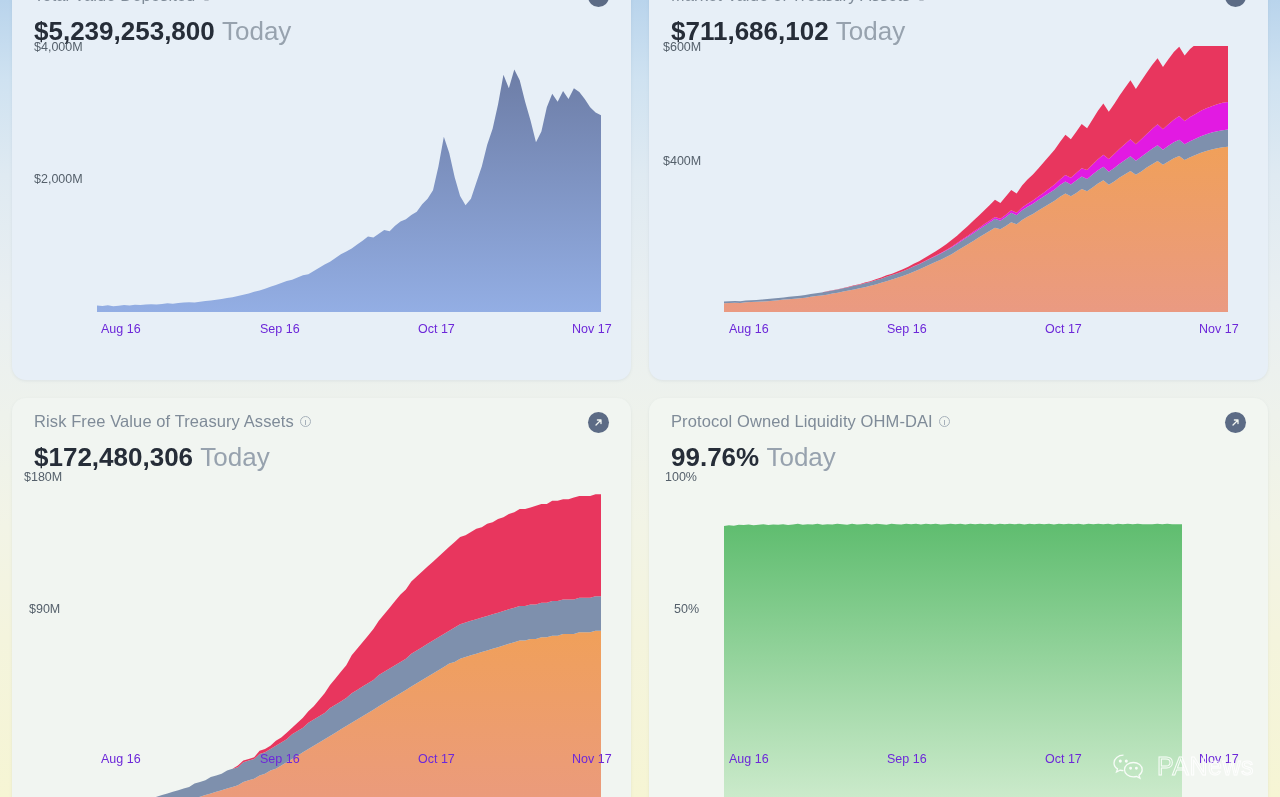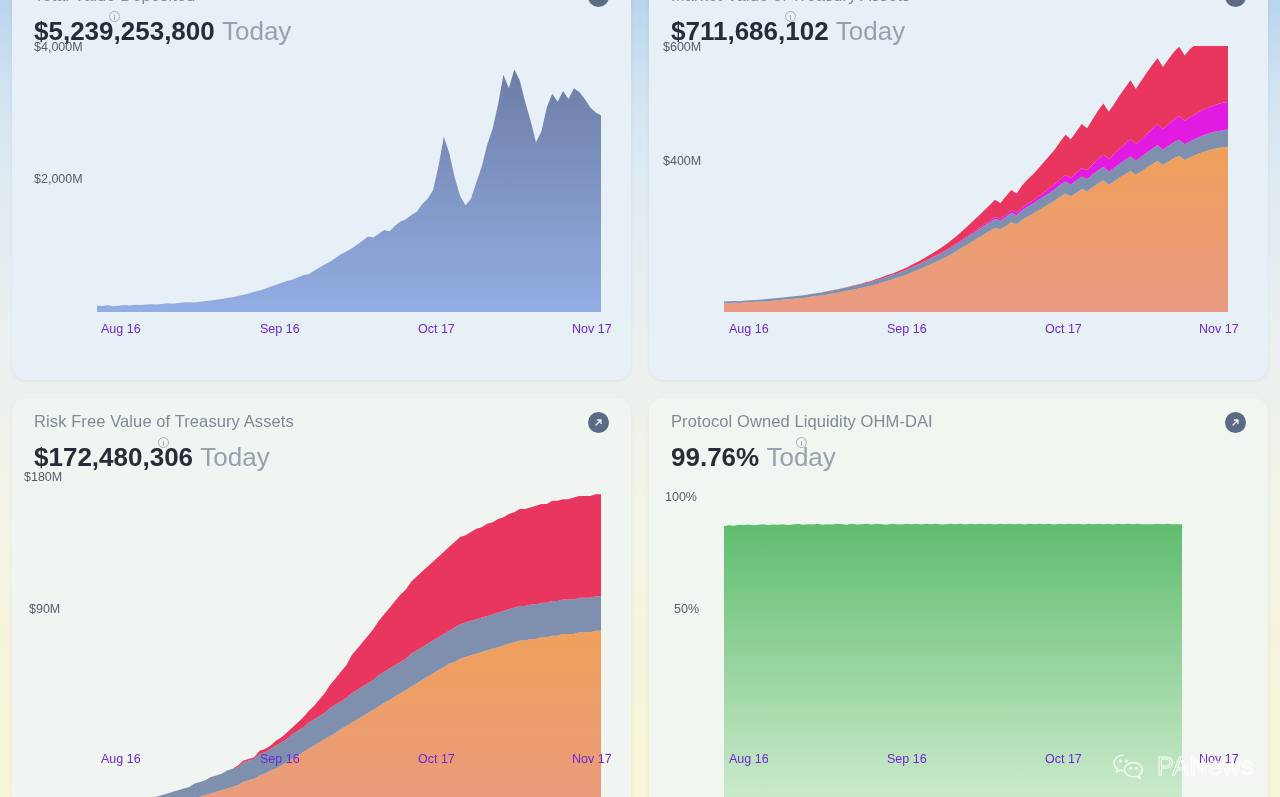--- a/index.html
+++ b/index.html
@@ -49,21 +49,20 @@
     display:flex; align-items:flex-start;
     justify-content:space-between;
     height:28px;
   }
   .card-title {
     font-size:16.5px;
     color:#7f8b98;
     letter-spacing:.1px;
     display:flex; align-items:center; gap:6px;
     white-space:nowrap;
-    flex-direction:column;
   }
   .info-icon {
     display:inline-block;
     width:11px; height:11px;
     border:1px solid #a7b1bb;
     border-radius:50%;
     position:relative;
     flex:none;
   }
   .info-icon::after {
@@ -265,21 +264,21 @@
     <div class="plot-wrap">
       <svg class="chart" id="chart3" viewBox="0 0 619 334" preserveAspectRatio="none">
           <defs>
             <linearGradient id="chart3-g" x1="0" y1="0" x2="0" y2="1">
               <stop offset="0%" stop-color="#5fbd6f"></stop>
               <stop offset="100%" stop-color="#d7efd5"></stop>
             </linearGradient>
           </defs>
           <path d="M 75.00 47.42 L 79.92 46.84 L 84.85 47.13 L 89.77 46.27 L 94.70 46.56 L 99.62 45.98 L 104.55 46.84 L 109.47 46.27 L 114.40 45.69 L 119.32 46.56 L 124.25 45.98 L 129.17 46.27 L 134.10 45.69 L 139.02 46.56 L 143.95 45.98 L 148.87 45.40 L 153.80 46.27 L 158.72 45.69 L 163.65 45.98 L 168.57 45.40 L 173.49 46.27 L 178.42 45.69 L 183.34 45.98 L 188.27 45.40 L 193.19 45.69 L 198.12 46.27 L 203.04 45.40 L 207.97 45.98 L 212.89 45.69 L 217.82 45.40 L 222.74 45.98 L 227.67 45.40 L 232.59 45.69 L 237.52 46.27 L 242.44 45.40 L 247.37 45.69 L 252.29 45.98 L 257.22 45.40 L 262.14 45.69 L 267.06 45.40 L 271.99 45.98 L 276.91 45.40 L 281.84 45.69 L 286.76 45.40 L 291.69 45.98 L 296.61 45.69 L 301.54 45.40 L 306.46 45.69 L 311.39 45.40 L 316.31 45.98 L 321.24 45.40 L 326.16 45.69 L 331.09 45.40 L 336.01 45.69 L 340.94 45.40 L 345.86 45.98 L 350.78 45.40 L 355.71 45.69 L 360.63 45.40 L 365.56 45.69 L 370.48 45.40 L 375.41 45.98 L 380.33 45.40 L 385.26 45.69 L 390.18 45.40 L 395.11 45.69 L 400.03 45.40 L 404.96 45.98 L 409.88 45.40 L 414.81 45.69 L 419.73 45.40 L 424.66 45.69 L 429.58 45.40 L 434.51 45.98 L 439.43 45.40 L 444.35 45.69 L 449.28 45.40 L 454.20 45.69 L 459.13 45.40 L 464.05 45.98 L 468.98 45.40 L 473.90 45.69 L 478.83 45.40 L 483.75 45.69 L 488.68 45.40 L 493.60 45.69 L 498.53 45.80 L 503.45 45.69 L 508.38 45.40 L 513.30 45.69 L 518.23 45.40 L 523.15 45.69 L 528.08 45.80 L 533.00 45.80 L 533.00 334.00 L 528.08 334.00 L 523.15 334.00 L 518.23 334.00 L 513.30 334.00 L 508.38 334.00 L 503.45 334.00 L 498.53 334.00 L 493.60 334.00 L 488.68 334.00 L 483.75 334.00 L 478.83 334.00 L 473.90 334.00 L 468.98 334.00 L 464.05 334.00 L 459.13 334.00 L 454.20 334.00 L 449.28 334.00 L 444.35 334.00 L 439.43 334.00 L 434.51 334.00 L 429.58 334.00 L 424.66 334.00 L 419.73 334.00 L 414.81 334.00 L 409.88 334.00 L 404.96 334.00 L 400.03 334.00 L 395.11 334.00 L 390.18 334.00 L 385.26 334.00 L 380.33 334.00 L 375.41 334.00 L 370.48 334.00 L 365.56 334.00 L 360.63 334.00 L 355.71 334.00 L 350.78 334.00 L 345.86 334.00 L 340.94 334.00 L 336.01 334.00 L 331.09 334.00 L 326.16 334.00 L 321.24 334.00 L 316.31 334.00 L 311.39 334.00 L 306.46 334.00 L 301.54 334.00 L 296.61 334.00 L 291.69 334.00 L 286.76 334.00 L 281.84 334.00 L 276.91 334.00 L 271.99 334.00 L 267.06 334.00 L 262.14 334.00 L 257.22 334.00 L 252.29 334.00 L 247.37 334.00 L 242.44 334.00 L 237.52 334.00 L 232.59 334.00 L 227.67 334.00 L 222.74 334.00 L 217.82 334.00 L 212.89 334.00 L 207.97 334.00 L 203.04 334.00 L 198.12 334.00 L 193.19 334.00 L 188.27 334.00 L 183.34 334.00 L 178.42 334.00 L 173.49 334.00 L 168.57 334.00 L 163.65 334.00 L 158.72 334.00 L 153.80 334.00 L 148.87 334.00 L 143.95 334.00 L 139.02 334.00 L 134.10 334.00 L 129.17 334.00 L 124.25 334.00 L 119.32 334.00 L 114.40 334.00 L 109.47 334.00 L 104.55 334.00 L 99.62 334.00 L 94.70 334.00 L 89.77 334.00 L 84.85 334.00 L 79.92 334.00 L 75.00 334.00 Z" fill="url(#chart3-g)"></path>
         </svg>
-      <div class="ylab" style="left:16px; top:-6px;margin-top:20px;">100%</div>
+      <div class="ylab" style="left:16px; top:-6px;">100%</div>
       <div class="ylab" style="left:25px; top:126px;">50%</div>
       <div class="xlab" style="left:80px;  top:276px;">Aug 16</div>
       <div class="xlab" style="left:238px; top:276px;">Sep 16</div>
       <div class="xlab" style="left:396px; top:276px;">Oct 17</div>
       <div class="xlab" style="left:550px; top:276px;">Nov 17</div>
     </div>
   </div>
 
 </div>
 

